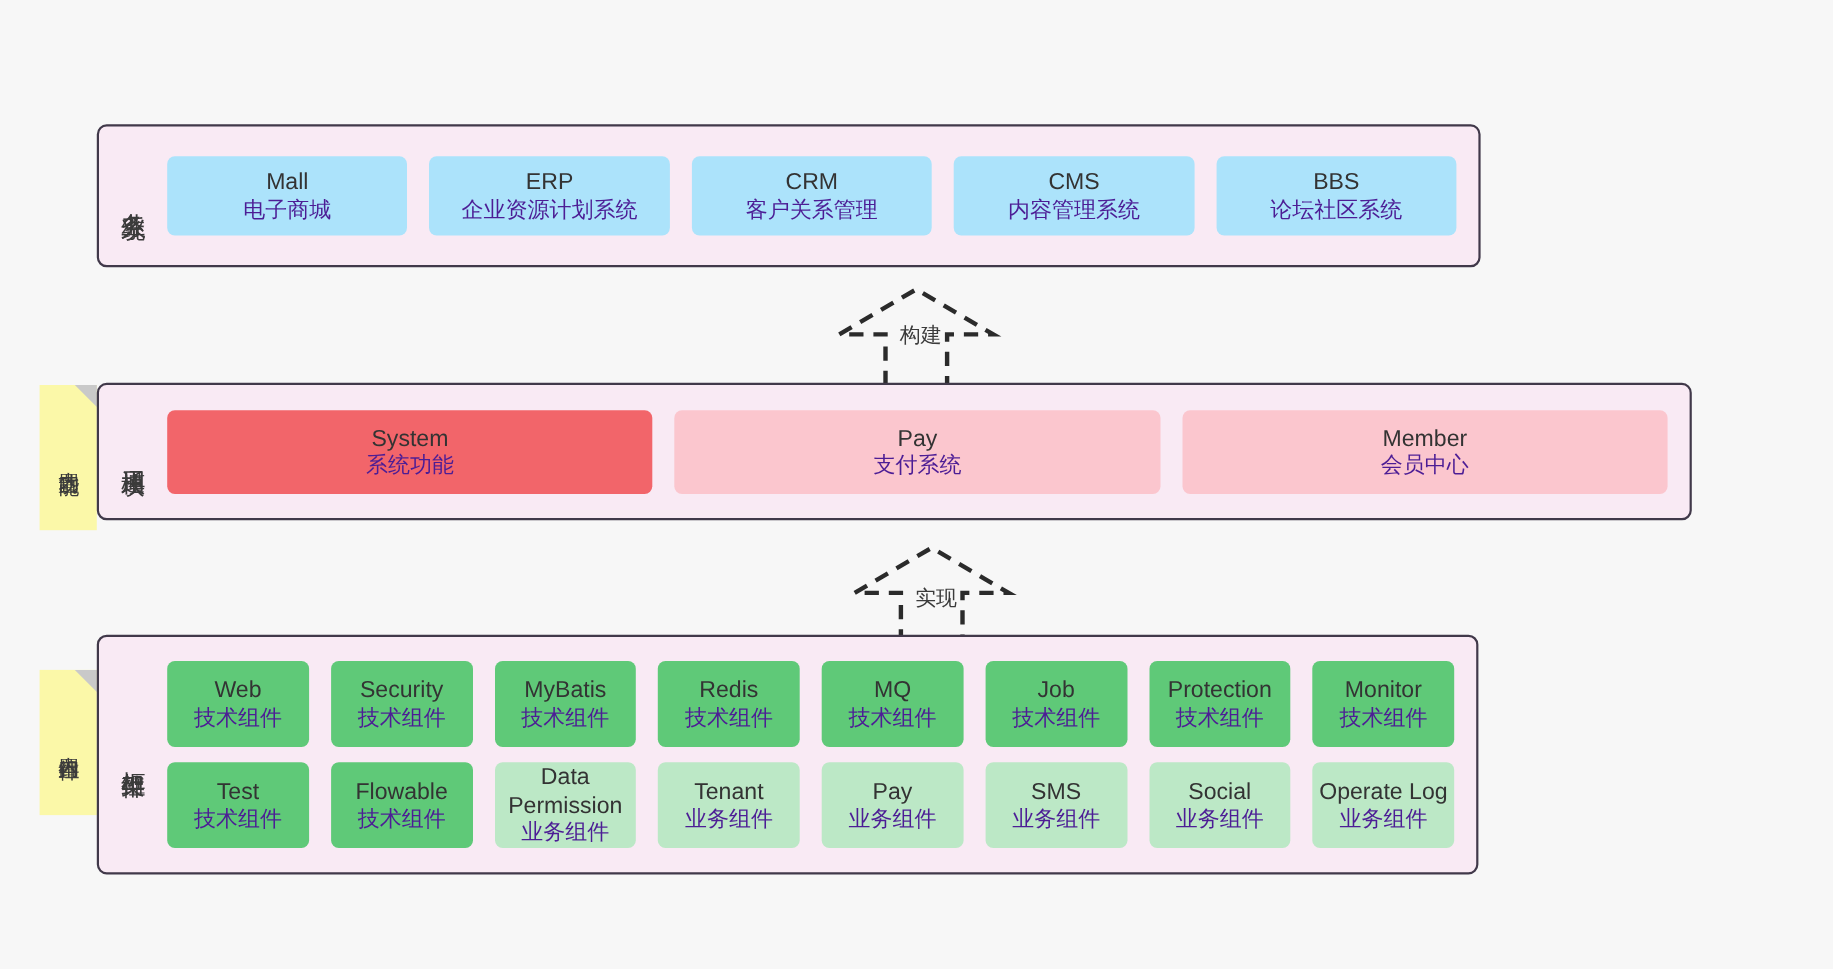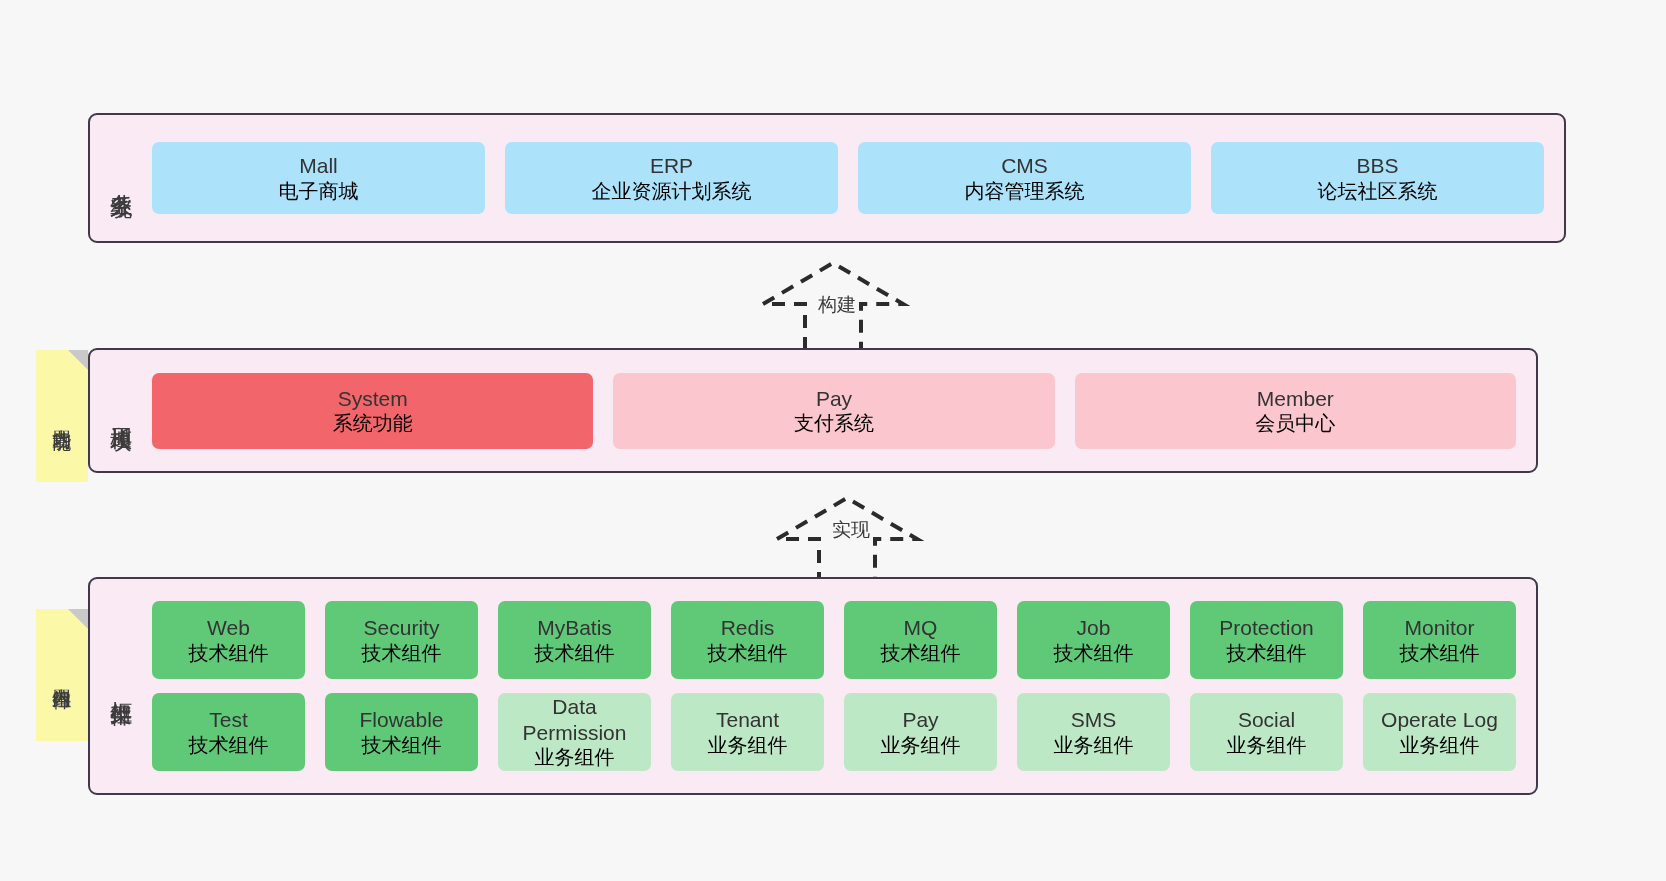--- a/index.html
+++ b/index.html
@@ -56,35 +56,35 @@
     display:flex;
     flex-direction:column;
     align-items:center;
     justify-content:center;
     text-align:center;
     line-height:1.22;
     box-sizing:border-box;
     padding:4px 6px;
   }
   .cell .en{font-size:21px;color:#333333;}
-  .cell .cn{font-size:20px;color:#000000;}
+  .cell .cn{font-size:20px;color:#4c1d95;}
 
   
   .c-blue{background:#ace3fb;}
   .c-red{background:#f2656a;}
   .c-pink{background:#fbc6ce;}
   .c-green{background:#5fc978;}
   .c-greenlight{background:#bce8c6;}
 
   
-  #layer-business{left:88px;top:113px;width:1478px;height:130px;}
+  #layer-business{left:88px;top:113px;width:1258px;height:130px;}
   #layer-business .cell{height:72px;}
   #layer-common{left:88px;top:348px;width:1450px;height:125px;}
   #layer-common .cell{height:76px;}
-  #layer-framework{left:88px;top:577px;width:1450px;height:218px;}
+  #layer-framework{left:88px;top:577px;width:1256px;height:218px;}
   #layer-framework .cell{height:78px;}
   #layer-framework .layer-body{gap:14px;}
 
   
   .note{
     position:absolute;
     width:52px;
     background:#fbf8a8;
     font-size:19px;
     color:#3b3b3b;
@@ -114,38 +114,42 @@
   .arrow-label{
     position:absolute;
     font-size:19px;
     color:#3b3b3b;
     white-space:nowrap;
     background:transparent;
   }
   #arrow-build{left:758px;top:258px;}
   #arrow-build .arrow-label{left:60px;top:34px;}
   #arrow-impl{left:772px;top:493px;}
-  #arrow-impl .arrow-label{left:60px;top:24px;}
+  #arrow-impl .arrow-label{left:60px;top:38px;}
 </style>
 </head>
 <body>
 
 <div id="canvas">
 
   <div class="layer" id="layer-business">
     <div class="layer-title">业务系统</div>
     <div class="layer-body">
       <div class="row">
         <div class="cell c-blue">
           <span class="en">Mall</span>
           <span class="cn">电子商城</span>
         </div>
         <div class="cell c-blue">
           <span class="en">ERP</span>
           <span class="cn">企业资源计划系统</span>
+        </div>
+        <div class="cell c-blue">
+          <span class="en">CRM</span>
+          <span class="cn">客户关系管理</span>
         </div>
         <div class="cell c-blue">
           <span class="en">CMS</span>
           <span class="cn">内容管理系统</span>
         </div>
         <div class="cell c-blue">
           <span class="en">BBS</span>
           <span class="cn">论坛社区系统</span>
         </div>
       </div>

